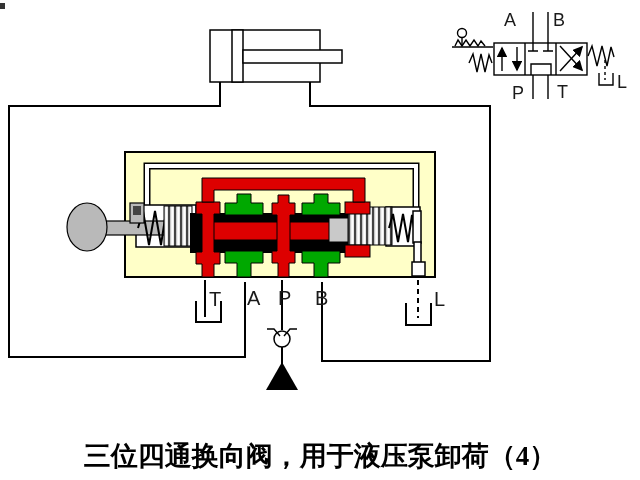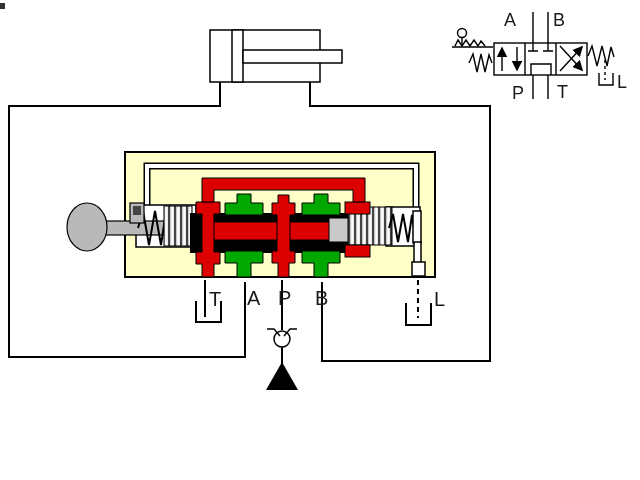--- a/index.html
+++ b/index.html
@@ -129,13 +129,14 @@
     <path class="thin" d="M599,73 V85 H613 V73"></path>
 
     <text class="slbl" x="504" y="26">A</text>
     <text class="slbl" x="553" y="26">B</text>
     <text class="slbl" x="512" y="99">P</text>
     <text class="slbl" x="557" y="98">T</text>
     <text class="slbl" x="617" y="88">L</text>
   </g>
 </svg>
 
+<div id="caption-bar">三位四通换向阀，用于液压泵卸荷（4）</div>
 </div>
 
 </body></html>

